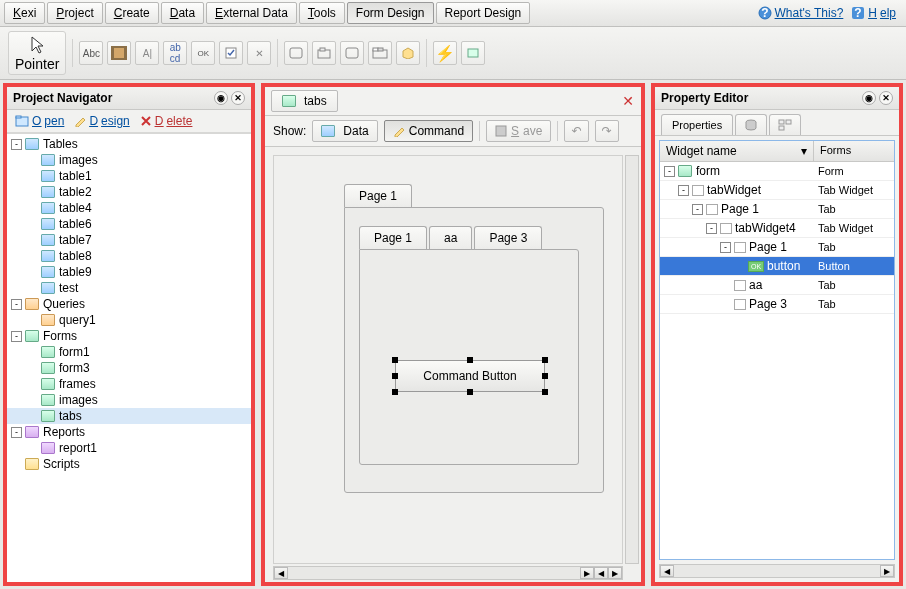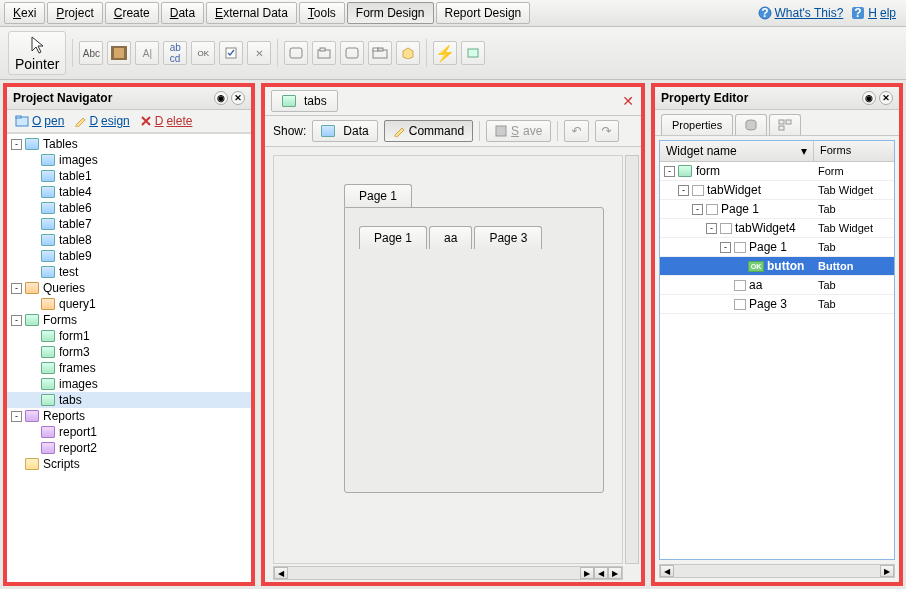--- a/index.html
+++ b/index.html
@@ -58,21 +58,21 @@
 .prop-tab { border: 1px solid #bbb; border-bottom: none; padding: 4px 10px; background: linear-gradient(#fafaf8,#ececea); border-radius: 3px 3px 0 0; cursor: pointer; font-size: 11px; }
 .prop-tab.icon-only { padding: 4px 8px; color: #888; }
 .prop-grid { flex: 1; background: #fff; margin: 4px; border: 1px solid #8cb8e8; overflow: auto; }
 .prop-head { display: flex; background: linear-gradient(#f4f4f2,#e4e4e2); border-bottom: 1px solid #c8c8c6; }
 .prop-head div { padding: 3px 6px; font-size: 11px; }
 .prop-head .c1 { flex: 1; border-right: 1px solid #c8c8c6; display: flex; align-items: center; justify-content: space-between; }
 .prop-head .c2 { width: 80px; }
 .prop-row { display: flex; border-bottom: 1px solid #eee; align-items: center; }
 .prop-row .c1 { flex: 1; padding: 2px 4px; display: flex; align-items: center; }
 .prop-row .c2 { width: 80px; padding: 2px 4px; font-size: 11px; }
-.prop-row.selected { background: #3878d8; color: #fff; font-weight: bold; }
+.prop-row.selected { background: #3878d8; color: #fff; }
 .u { text-decoration: underline; }
 svg { display: block; }
 </style>
 </head>
 <body>
 
 <div class="menubar">
   <div class="menubar-item"><span class="u">K</span><span>exi</span></div>
   <div class="menubar-item"><span class="u">P</span><span>roject</span></div>
   <div class="menubar-item"><span class="u">C</span><span>reate</span></div>
@@ -200,20 +200,26 @@
         <div class="tree-row">
           <span class="tree-spacer" style="width:16px"></span>
           <span style="width:14px;display:inline-block"></span>
           <span class="tree-icon icon-table"></span>
           <span>table1</span>
         </div>
         <div class="tree-row">
           <span class="tree-spacer" style="width:16px"></span>
           <span style="width:14px;display:inline-block"></span>
           <span class="tree-icon icon-table"></span>
+          <span>table2</span>
+        </div>
+        <div class="tree-row">
+          <span class="tree-spacer" style="width:16px"></span>
+          <span style="width:14px;display:inline-block"></span>
+          <span class="tree-icon icon-table"></span>
           <span>table4</span>
         </div>
         <div class="tree-row">
           <span class="tree-spacer" style="width:16px"></span>
           <span style="width:14px;display:inline-block"></span>
           <span class="tree-icon icon-table"></span>
           <span>table6</span>
         </div>
         <div class="tree-row">
           <span class="tree-spacer" style="width:16px"></span>
@@ -291,26 +297,20 @@
           <span class="tree-spacer" style="width:0px"></span>
           <span class="tree-toggle">-</span>
           <span class="tree-icon icon-report"></span>
           <span>Reports</span>
         </div>
         <div class="tree-row">
           <span class="tree-spacer" style="width:16px"></span>
           <span style="width:14px;display:inline-block"></span>
           <span class="tree-icon icon-report"></span>
           <span>report1</span>
-        </div>
-        <div class="tree-row">
-          <span class="tree-spacer" style="width:16px"></span>
-          <span style="width:14px;display:inline-block"></span>
-          <span class="tree-icon icon-report"></span>
-          <span>report2</span>
         </div>
         <div class="tree-row">
           <span class="tree-spacer" style="width:0px"></span>
           <span style="width:14px;display:inline-block"></span>
           <span class="tree-icon icon-folder"></span>
           <span>Scripts</span>
         </div>
       </div>
 </div>
 
@@ -348,20 +348,31 @@
         <div class="tab-header">
               <div class="tab">Page 1</div>
             </div>
         <div class="tab-body">
           <div class="inner-tab">
             <div class="tab-header">
               <div class="tab">Page 1</div>
               <div class="tab">aa</div>
               <div class="tab">Page 3</div>
             </div>
+            <div class="tab-body">
+              <div class="command-btn">Command Button</div>
+              <div class="sel-handle" style="left:32px;top:107px"></div>
+              <div class="sel-handle" style="left:107px;top:107px"></div>
+              <div class="sel-handle" style="left:182px;top:107px"></div>
+              <div class="sel-handle" style="left:32px;top:123px"></div>
+              <div class="sel-handle" style="left:182px;top:123px"></div>
+              <div class="sel-handle" style="left:32px;top:139px"></div>
+              <div class="sel-handle" style="left:107px;top:139px"></div>
+              <div class="sel-handle" style="left:182px;top:139px"></div>
+            </div>
           </div>
         </div>
       </div>
     </div>
     <div class="scrollbar-h">
           <div class="sb-btn">◀</div>
           <div style="flex:1"></div>
           <div class="sb-btn">▶</div>
           <div class="sb-btn">◀</div>
           <div class="sb-btn">▶</div>

